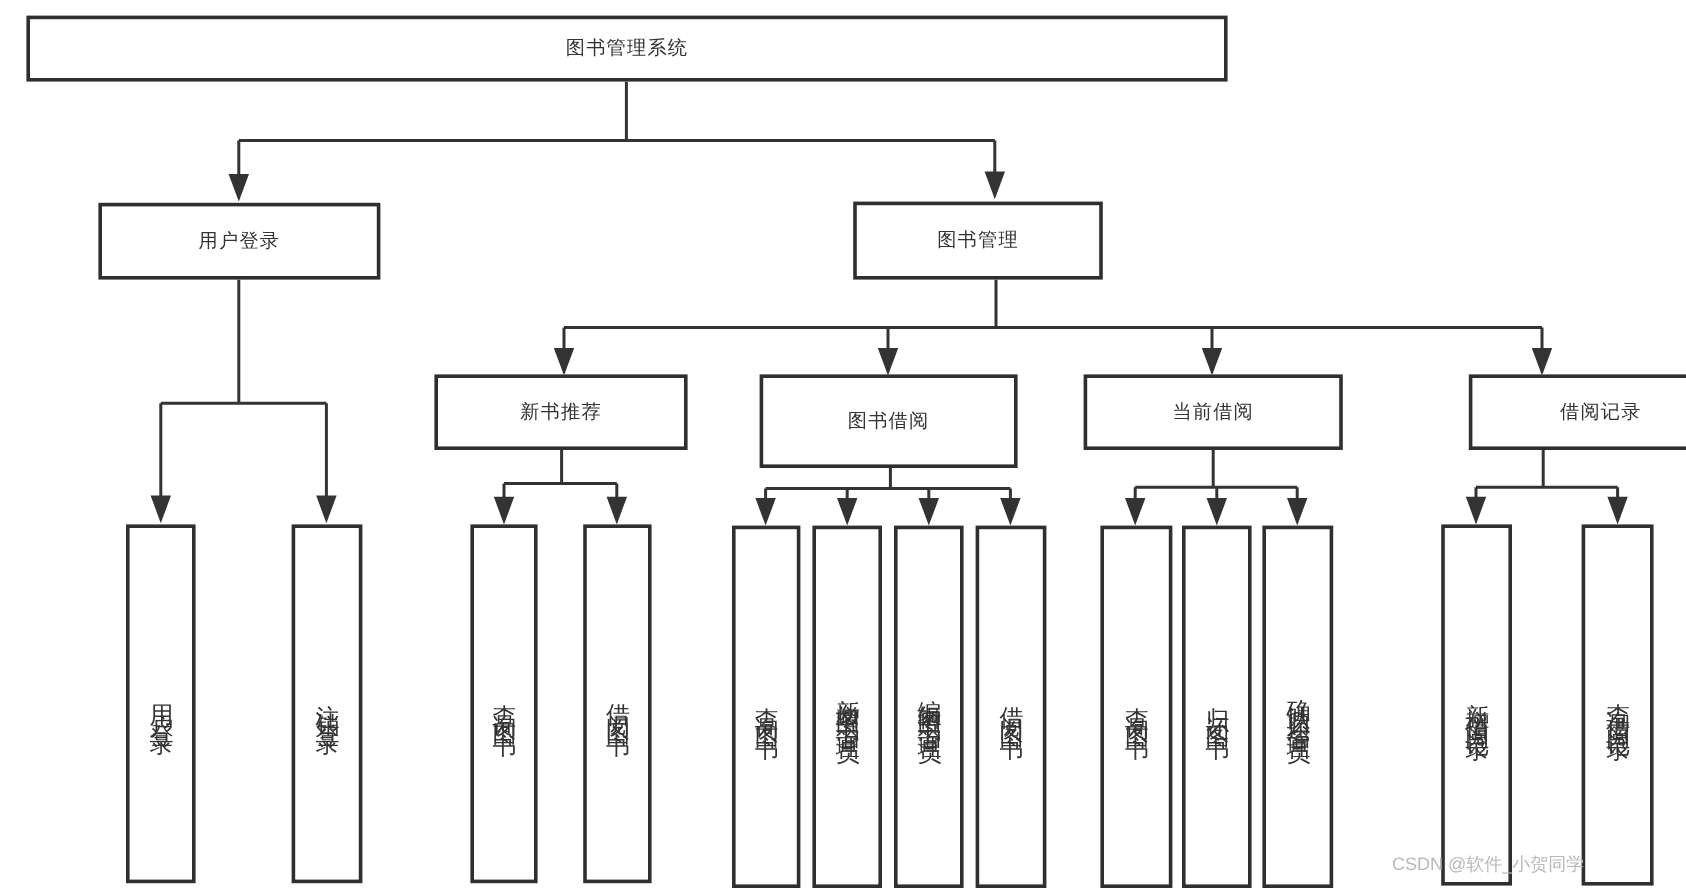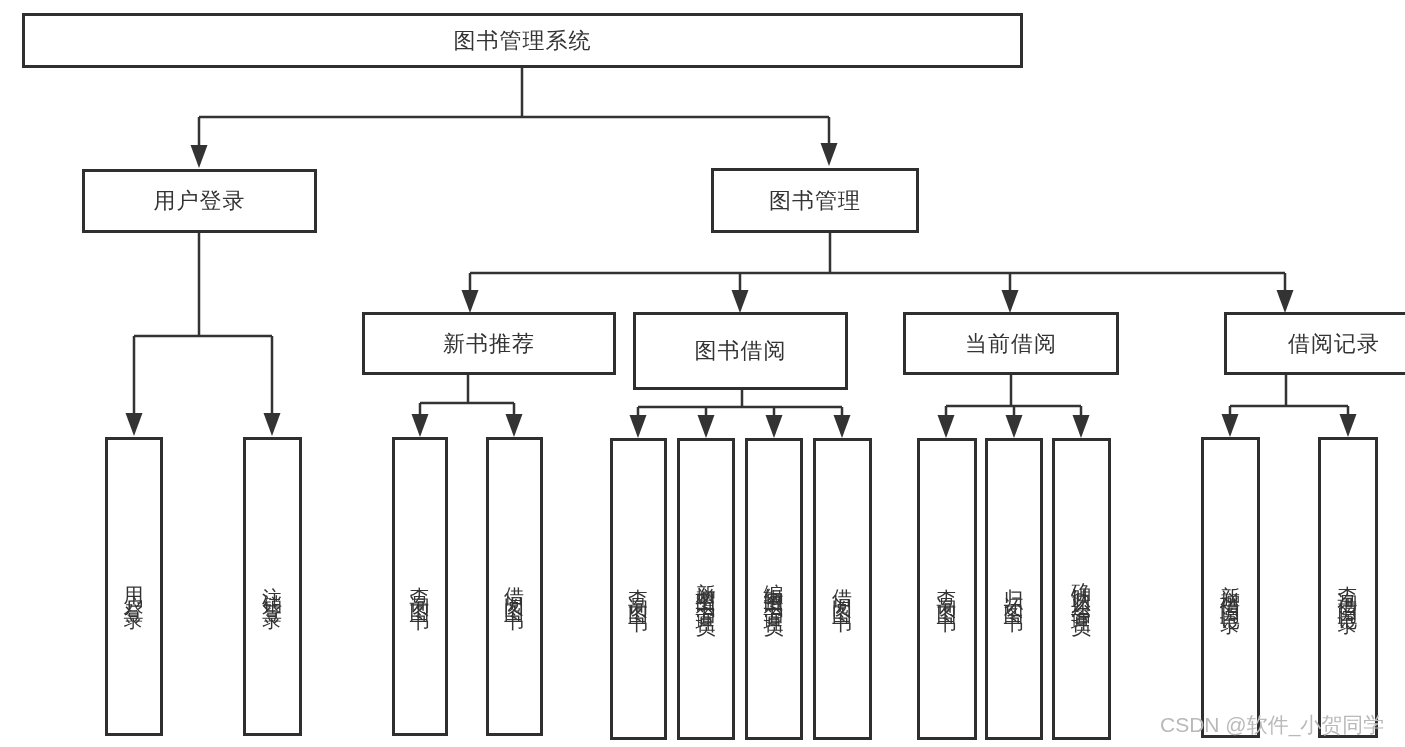--- a/index.html
+++ b/index.html
@@ -17,21 +17,21 @@
     width: 1405px; height: 747px;
   }
   .hbox {
     position: absolute;
     box-sizing: border-box;
     border: 3px solid #2f2f2f;
     background: #ffffff;
     display: flex;
     align-items: center;
     justify-content: center;
-    font-size: 22px;
+    font-size: 16px;
     color: #333333;
     letter-spacing: 1px;
     white-space: nowrap;
   }
   .vbox {
     position: absolute;
     box-sizing: border-box;
     border: 3px solid #2f2f2f;
     background: #ffffff;
     display: flex;
@@ -42,21 +42,21 @@
     font-size: 20px;
     color: #333333;
     letter-spacing: 8px;
     line-height: 1;
   }
   .watermark {
     position: absolute;
     left: 1160px;
     top: 711px;
     width: 240px;
-    font-size: 21px;
+    font-size: 15px;
     color: #b9b9b9;
     white-space: nowrap;
     z-index: 5;
   }
 </style>
 </head>
 <body>
 
 <div id="canvas">
 
@@ -99,21 +99,21 @@
       <polygon points="1221.5,414 1238.5,414 1230,437"></polygon>
       <polygon points="1339.5,414 1356.5,414 1348,437"></polygon>
     </g>
   </svg>
 
   <div class="hbox" style="left:22px; top:13px; width:1001px; height:55px;">图书管理系统</div>
 
   <div class="hbox" style="left:82px; top:169px; width:235px; height:64px;">用户登录</div>
   <div class="hbox" style="left:711px; top:168px; width:208px; height:65px;">图书管理</div>
 
-  <div class="hbox" style="left:362px; top:312px; width:254px; height:63px;">新书推荐</div>
+  <div class="hbox" style="left:362px; top:312px; width:211px; height:63px;">新书推荐</div>
   <div class="hbox" style="left:633px; top:312px; width:215px; height:78px;">图书借阅</div>
   <div class="hbox" style="left:903px; top:312px; width:216px; height:63px;">当前借阅</div>
   <div class="hbox" style="left:1176px; top:312px; width:220px; height:63px;margin-left:48px;">借阅记录</div>
 
   <div class="vbox" style="left:105px; top:437px; width:58px; height:299px;">用户登录</div>
   <div class="vbox" style="left:243px; top:437px; width:59px; height:299px;">注销登录</div>
 
   <div class="vbox" style="left:392px; top:437px; width:56px; height:299px;">查询图书</div>
   <div class="vbox" style="left:486px; top:437px; width:57px; height:299px;">借阅图书</div>
 

